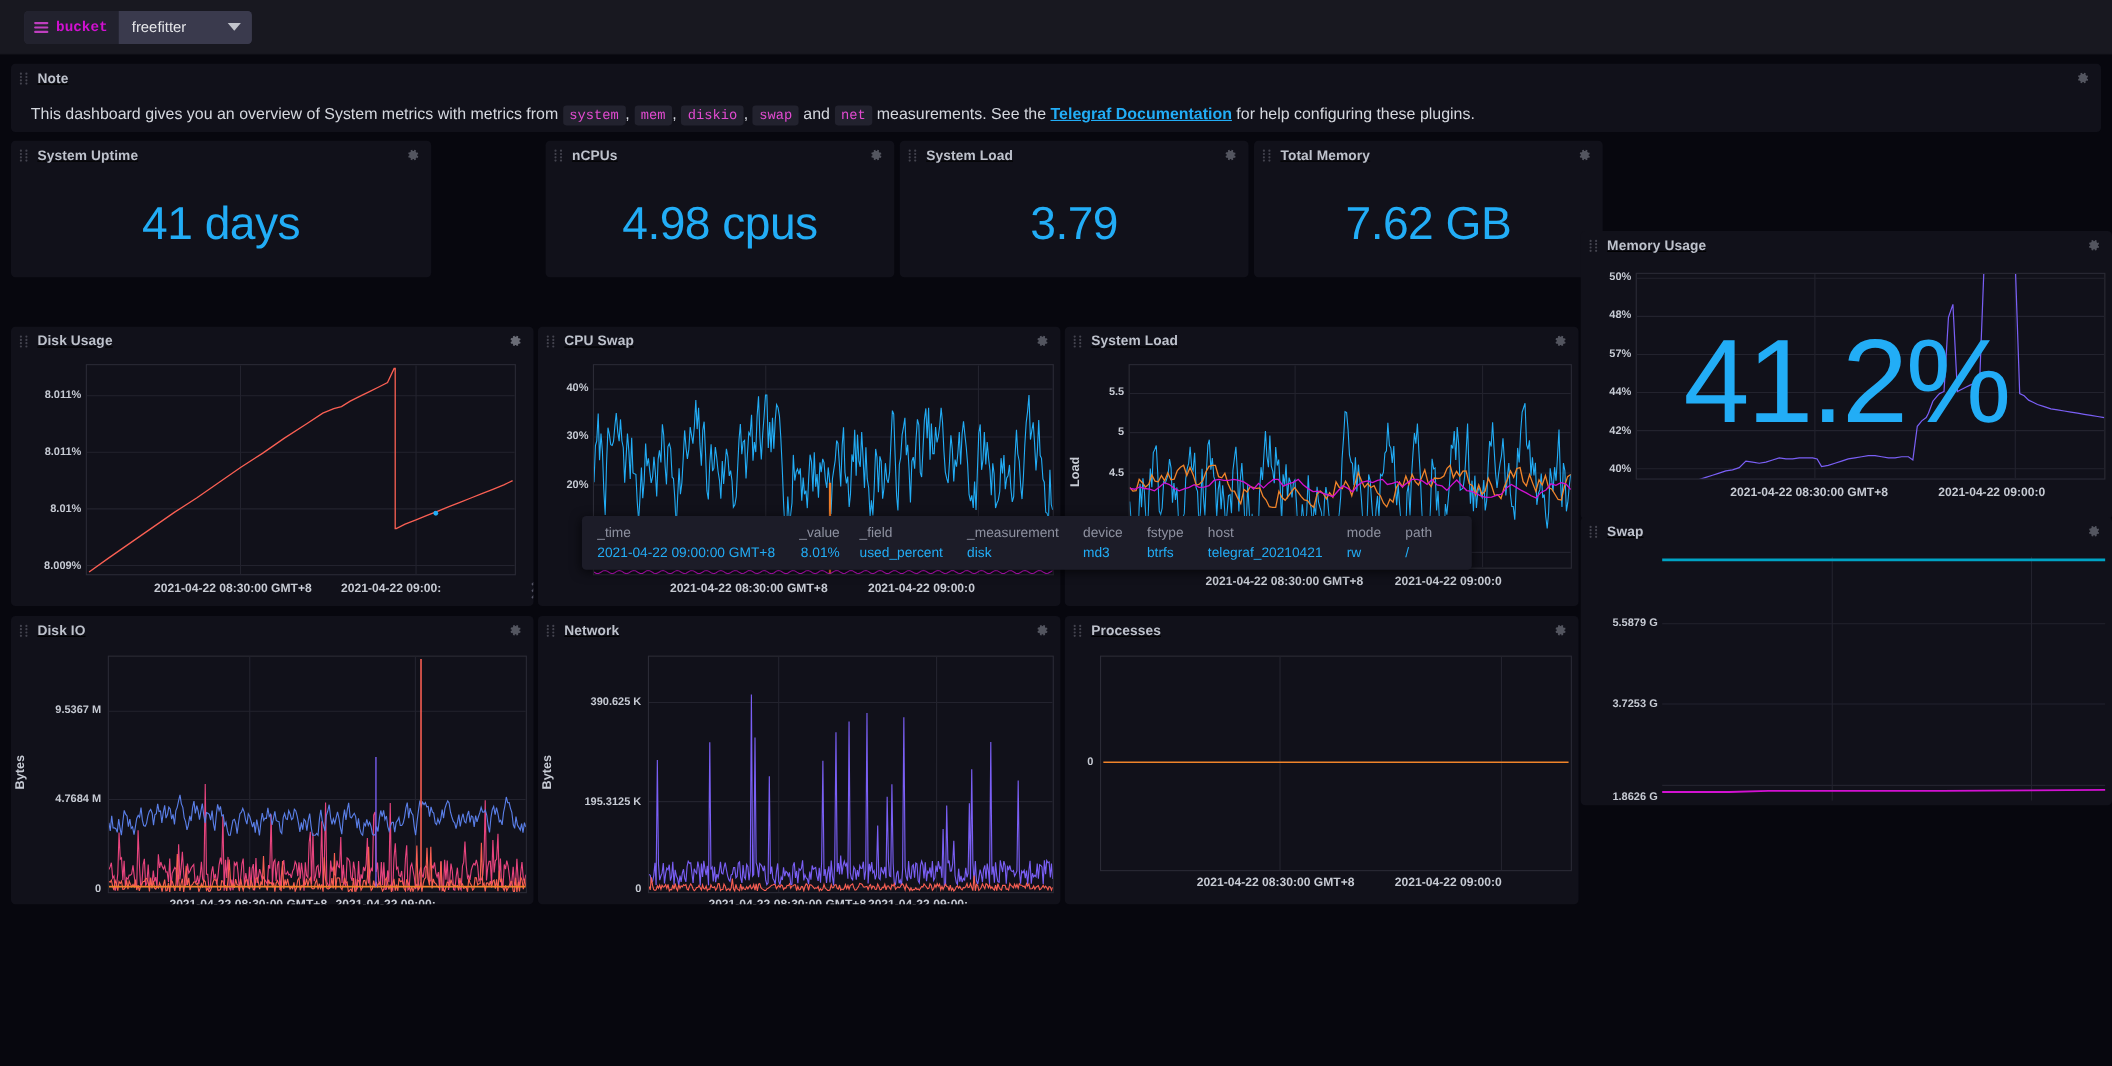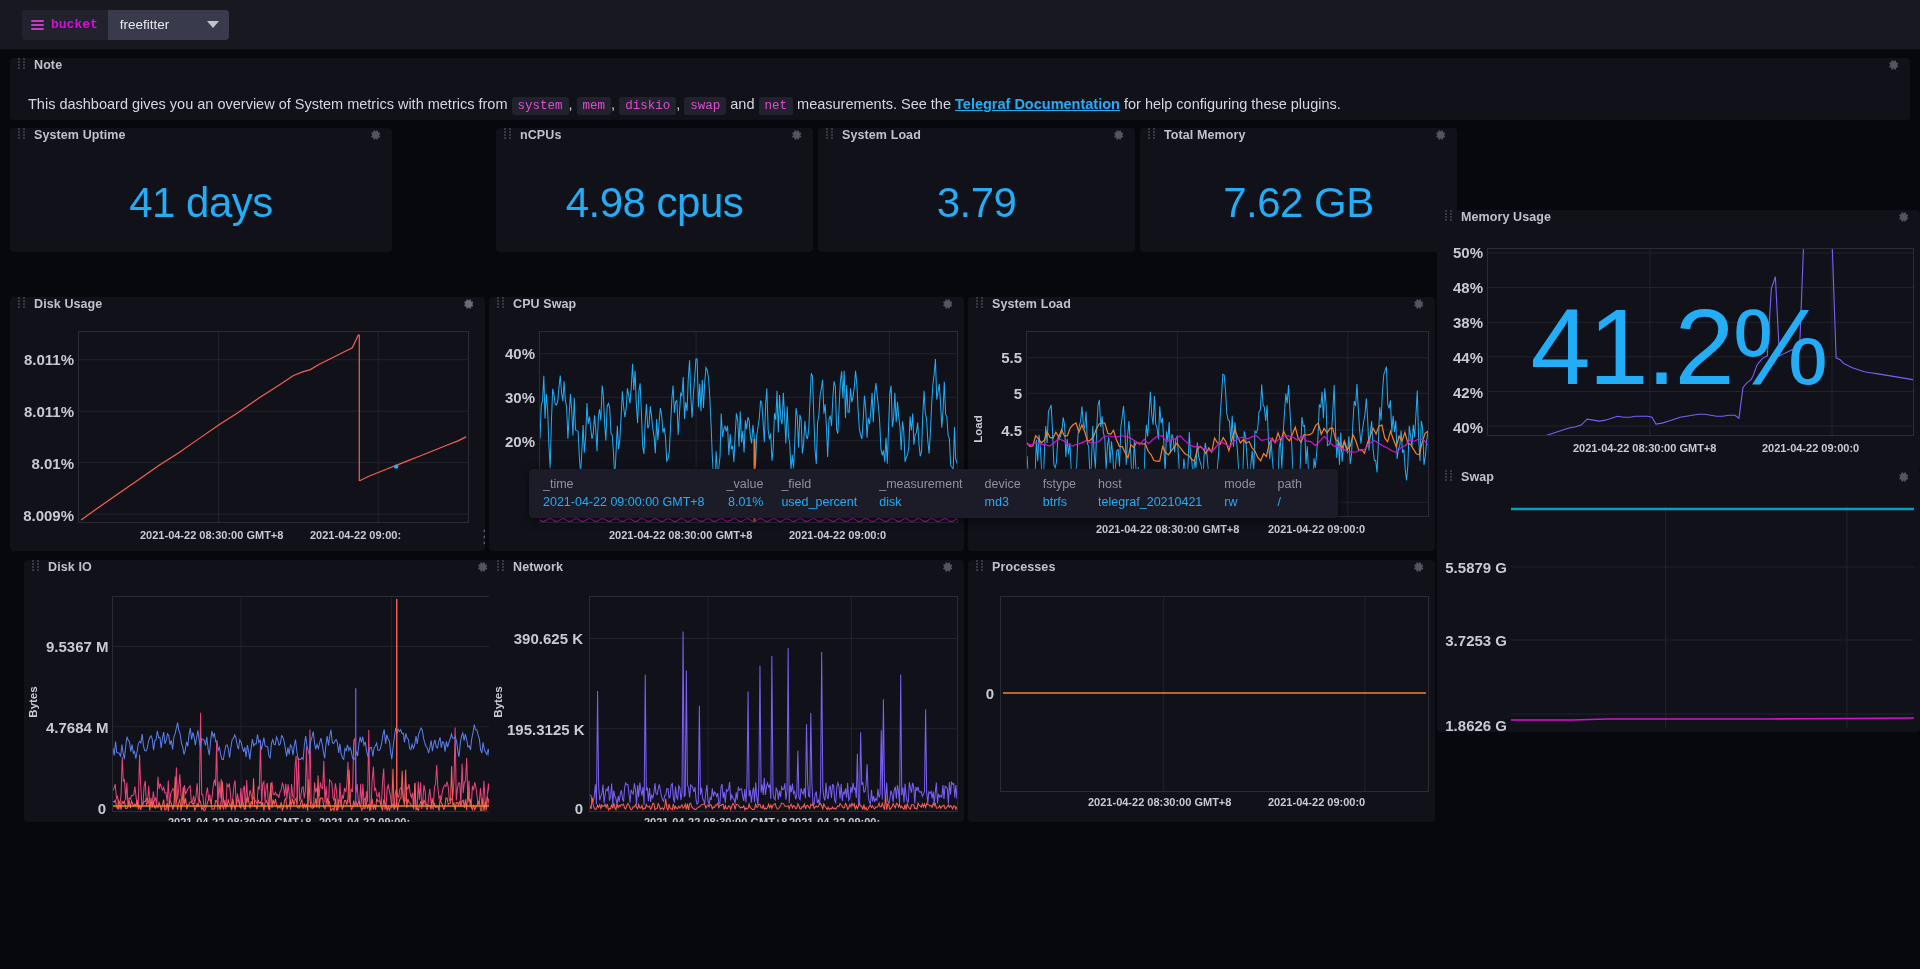--- a/index.html
+++ b/index.html
@@ -57,23 +57,24 @@
   .canvas { position: relative; width: 1920px; height: 919px; background: #07070e; }
 
   .cell {
     position: absolute;
     background: #11111a;
     border-radius: 4px;
     overflow: hidden;
   }
   .cell-head {
     height: 26px;
-    display: flex; align-items: flex-start;
+    display: flex; align-items: center;
     padding: 0 10px 0 8px;
     gap: 7px;
+    text-decoration: underline;
   }
   .drag-dots {
     width: 9px; height: 11px;
     display: grid; grid-template-columns: 3px 3px; gap: 1px 2px;
     align-content: center;
   }
   .drag-dots i {
     display:block; width: 2px; height: 2px; background: #44444f; border-radius: 1px;
   }
   .cell-title {
@@ -117,21 +118,21 @@
     position: absolute;
     border-left: 1px solid #2b2b36;
     border-right: 1px solid #2b2b36;
     border-top: 1px solid #2b2b36;
     border-bottom: 1px solid #2b2b36;
   }
   .plot svg { display: block; width: 100%; height: 100%; }
   .gridline { stroke: #23232e; stroke-width: 1; }
   .ytick {
     position: absolute;
-    color: #c6cad3; font-size: 15px; font-weight: bold;
+    color: #c6cad3; font-size: 10px; font-weight: bold;
     transform: translateY(-50%);
     text-align: right; white-space: nowrap;
   }
   .xtick {
     position: absolute;
     color: #c6cad3; font-size: 11px; font-weight: bold;
     white-space: nowrap;
   }
   .ylabel {
     position: absolute;
@@ -346,21 +347,21 @@
       <span class="cell-title">Memory Usage</span>
       <span class="gear">
           <svg viewBox="0 0 16 16">
             <path fill="#8a8d99" d="M8 5.3a2.7 2.7 0 100 5.4 2.7 2.7 0 000-5.4zm0 4.1a1.4 1.4 0 110-2.8 1.4 1.4 0 010 2.8zM14 9l-1.2-.3a4.9 4.9 0 000-1.4L14 7l-.5-1.8-1.2.3a4.9 4.9 0 00-1-1L11.6 3 9.8 2.5 9.5 3.7a4.9 4.9 0 00-1.4 0L7.8 2.5 6 3l.3 1.2a4.9 4.9 0 00-1 1L4.1 5 3.6 6.8l1.2.3a4.9 4.9 0 000 1.4L3.6 9l.5 1.8 1.2-.3a4.9 4.9 0 001 1L6 12.8l1.8.5.3-1.2a4.9 4.9 0 001.4 0l.3 1.2 1.8-.5-.3-1.2a4.9 4.9 0 001-1l1.2.3L14 9z"></path>
           </svg>
         </span>
     </div>
     <div class="graph-body">
       <div class="ytick" style="left:4px; width:42px; top:16px;">50%</div>
       <div class="ytick" style="left:4px; width:42px; top:51px;">48%</div>
-      <div class="ytick" style="left:4px; width:42px; top:86px;">38%</div>
+      <div class="ytick" style="left:4px; width:42px; top:86px;">57%</div>
       <div class="ytick" style="left:4px; width:42px; top:121px;">44%</div>
       <div class="ytick" style="left:4px; width:42px; top:156px;">42%</div>
       <div class="ytick" style="left:4px; width:42px; top:191px;">40%</div>
       <div class="plot" style="left:50px; top:12px; right:6px; height:188px;">
         <svg viewBox="0 0 420 188" preserveAspectRatio="none">
           <line class="gridline" x1="0" y1="4" x2="420" y2="4"></line>
           <line class="gridline" x1="0" y1="39" x2="420" y2="39"></line>
           <line class="gridline" x1="0" y1="74" x2="420" y2="74"></line>
           <line class="gridline" x1="0" y1="109" x2="420" y2="109"></line>
           <line class="gridline" x1="0" y1="144" x2="420" y2="144"></line>
@@ -565,21 +566,21 @@
           <line class="gridline" x1="152" y1="0" x2="152" y2="222"></line>
           <line class="gridline" x1="330" y1="0" x2="330" y2="222"></line>
           <line x1="0" y1="3" x2="396" y2="3" stroke="#00a3c4" stroke-width="2.5"></line>
           <polyline fill="none" stroke="#d211d2" stroke-width="1.6" points="0,214 60,214 95,213 150,213 250,213 330,212.5 396,212"></polyline>
         </svg>
       </div>
 
     </div>
   </div>
 
-  <div class="cell" style="left:24px; top:510px; width:475px; height:262px;">
+  <div class="cell" style="left:10px; top:510px; width:475px; height:262px;">
     <div class="cell-head">
       <span class="drag-dots">
           <i></i>
           <i></i>
           <i></i>
           <i></i>
           <i></i>
           <i></i>
           <i></i>
           <i></i>

